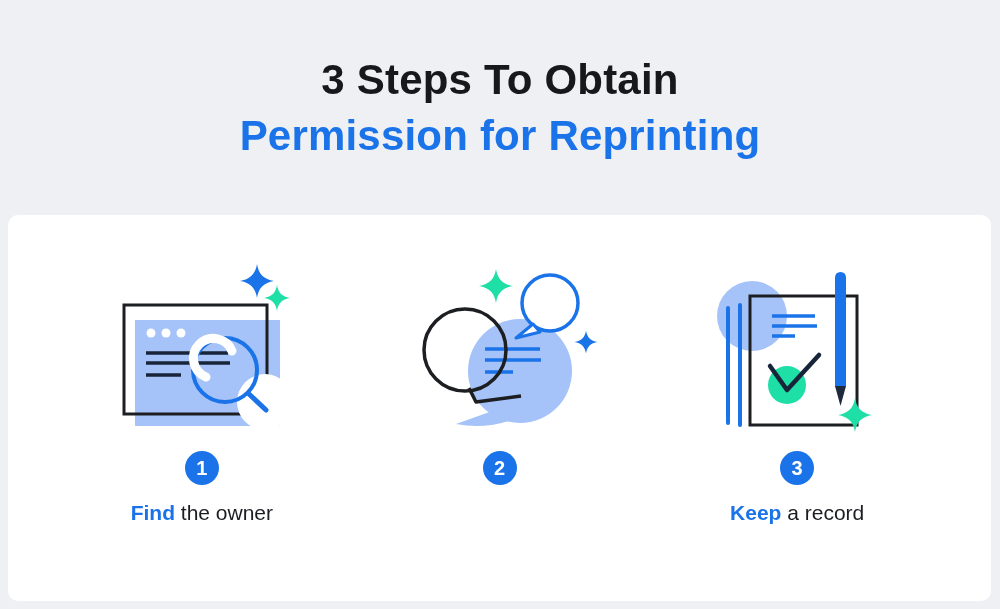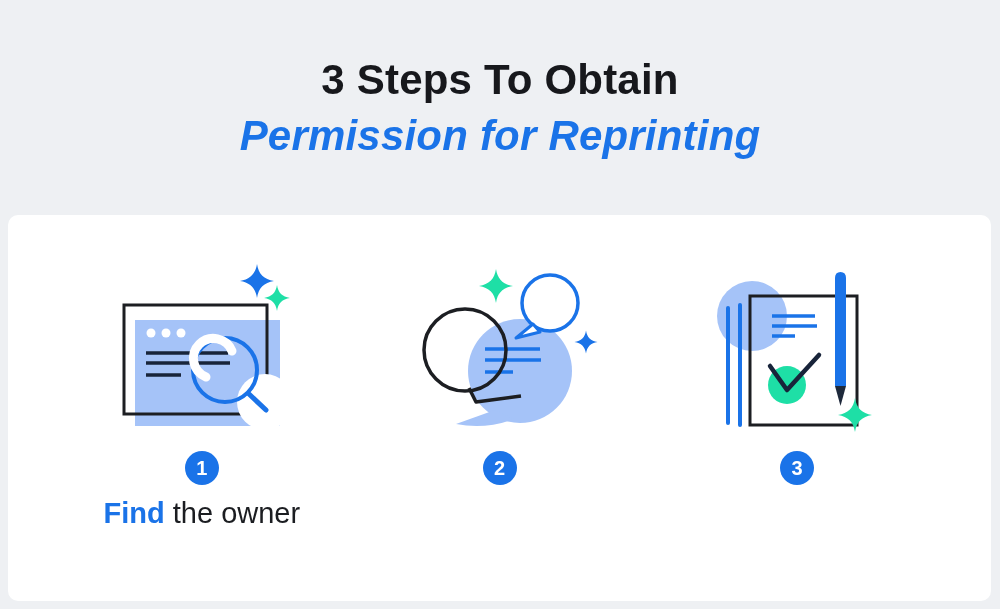--- a/index.html
+++ b/index.html
@@ -6,30 +6,30 @@
     --bg:#eef0f3; --card:#ffffff; --accent:#1a73e8; --title-dark:#17181c;
     --light-blue:#a5c3f8; --teal:#1edfa6; --dark-stroke:#1c1e22; --navy:#18243a;
     --text-dark:#1b1d21;
   }
   *{margin:0;padding:0;box-sizing:border-box;}
   html,body{width:1000px;height:609px;overflow:hidden;}
   body{background:var(--bg);font-family:"Liberation Sans","DejaVu Sans",sans-serif;position:relative;}
 
   .header{position:absolute;top:0;left:0;width:1000px;text-align:center;padding-top:52px;}
   .title-line1{font-size:42px;line-height:56px;font-weight:800;color:var(--title-dark);letter-spacing:0.2px;}
-  .title-line2{font-size:42px;line-height:56px;font-weight:800;font-style:italic;color:var(--accent);letter-spacing:0.2px;}
+  .title-line2{font-size:42px;line-height:56px;font-weight:800;color:var(--accent);letter-spacing:0.2px;}
 
   .card{position:absolute;left:8px;top:215px;width:983px;height:386px;background:var(--card);border-radius:10px;}
   .steps-row{display:flex;justify-content:space-between;padding:38px 45px 0 45px;}
   .step-col{width:300px;display:flex;flex-direction:column;align-items:center;}
   .illo{width:200px;height:192px;display:block;}
 
   .step-badge{margin-top:6px;width:34px;height:34px;border-radius:50%;background:var(--accent);
     color:#ffffff;font-weight:800;font-size:20px;display:flex;align-items:center;justify-content:center;}
-  .step-label{margin-top:11px;font-size:29px;line-height:34px;color:var(--text-dark);white-space:nowrap;text-align:right;}
+  .step-label{margin-top:11px;font-size:21px;line-height:34px;color:var(--text-dark);white-space:nowrap;text-align:right;}
   .step-label .kw{font-weight:800;color:var(--accent);}
 </style>
 </head>
 <body>
 
 <div class="header">
   <div class="title-line1">3 Steps To Obtain</div>
   <div class="title-line2">Permission for Reprinting</div>
 </div>
 
@@ -112,16 +112,17 @@
 
         <circle cx="90" cy="132" r="19" style="fill:var(--teal)"></circle>
         <path d="M 73 113 L 90 137 L 122 102" fill="none" style="stroke:var(--navy)" stroke-width="4.5" stroke-linecap="round" stroke-linejoin="round"></path>
 
         <path d="M 138 25 Q 138 19 143.5 19 Q 149 19 149 25 L 149 133 L 138 133 Z" style="fill:var(--accent)"></path>
         <path d="M 138 133 L 149 133 L 143.5 153 Z" fill="#1e293b"></path>
 
         <path transform="translate(158,162)" d="M0 -17C1.5 -7 7 -1.5 17 0C7 1.5 1.5 7 0 17C-1.5 7 -7 1.5 -17 0C-7 -1.5 -1.5 -7 0 -17Z" style="fill:var(--teal)"></path>
       </svg>
       <div class="step-badge">3</div>
+      <div class="step-label"><span class="kw">Keep</span><span> a record</span></div>
     </div>
 
   </div>
 </div>
 
 </body></html>

